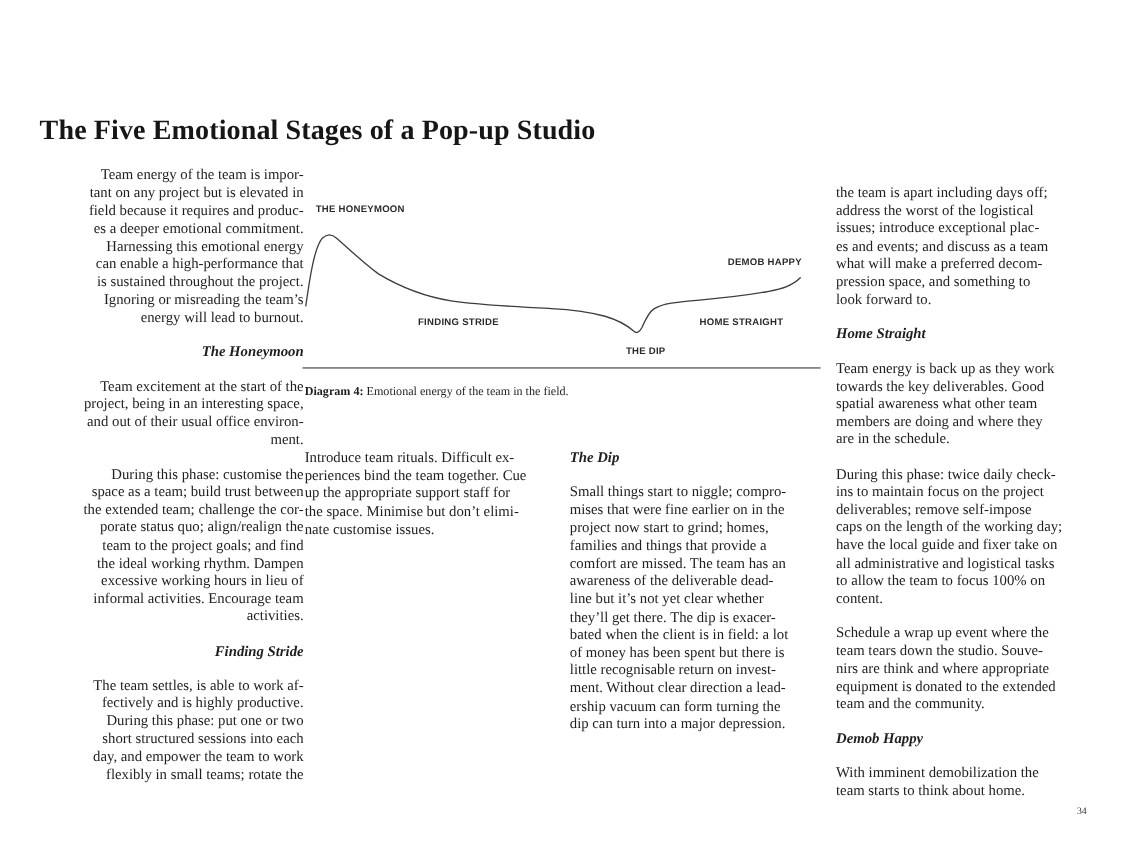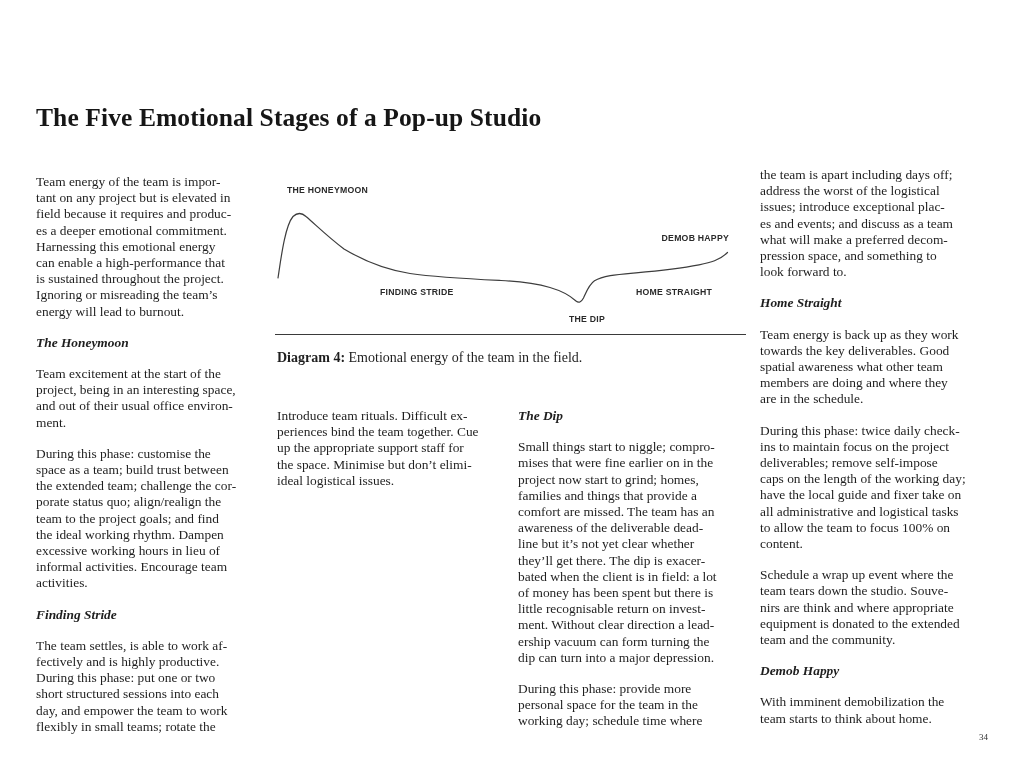--- a/index.html
+++ b/index.html
@@ -21,21 +21,21 @@
   .col p{
     margin:0 0 15px 0;
     font-size:13.4px;line-height:16.2px;
     white-space:pre;color:#1e1e1e;
   }
   .col h3{
     margin:0 0 15px 0;
     font-size:13.4px;line-height:16.2px;
     font-weight:700;font-style:italic;color:#1e1e1e;
   }
-  .col1{left:36px;top:174px;}
+  .col1{left:36px;top:151px;text-align:right;}
   .col2{left:277px;top:408px;}
   .col3{left:518px;top:408px;}
   .col4{left:760px;top:167px;}
   .figure{position:absolute;left:270px;top:160px;width:477px;height:235px;margin:0;}
   .figure svg{position:absolute;left:0;top:0;}
   .chart-label{
     position:absolute;
     font-family:"Liberation Sans", sans-serif;
     font-size:8.7px;font-weight:700;letter-spacing:.25px;
     color:#2a2a2a;white-space:pre;
@@ -44,21 +44,21 @@
   .lbl-finding-stride{left:110px;top:127px;}
   .lbl-the-dip{left:299px;top:154px;}
   .lbl-home-straight{left:366px;top:127px;}
   .lbl-demob-happy{right:18px;top:73px;}
   .figure-rule{
     position:absolute;left:5px;top:174px;width:471px;height:1px;
     background:#3a3a3a;
   }
   .figure-caption{
     position:absolute;left:7px;top:190px;
-    font-size:14px;color:#1e1e1e;white-space:pre;
+    font-size:11px;color:#1e1e1e;white-space:pre;
   }
   .figure-caption b{font-weight:700;}
   .page-number{
     position:absolute;left:938px;top:732px;width:50px;
     text-align:right;font-size:9px;color:#333;
   }
 </style>
 </head>
 <body>
 
@@ -110,42 +110,39 @@
     <span class="chart-label lbl-demob-happy">DEMOB HAPPY</span>
     <div class="figure-rule"></div>
     <figcaption class="figure-caption"><b>Diagram 4:</b><span> Emotional energy of the team in the field.</span></figcaption>
   </figure>
 
   <section class="col col2">
     <p>Introduce team rituals. Difficult ex-
 periences bind the team together. Cue
 up the appropriate support staff for
 the space. Minimise but don’t elimi-
-ideal logistical issues.</p>
+nate customise issues.</p>
   </section>
 
   <section class="col col3">
     <h3>The Dip</h3>
     <p>Small things start to niggle; compro-
 mises that were fine earlier on in the
 project now start to grind; homes,
 families and things that provide a
 comfort are missed. The team has an
 awareness of the deliverable dead-
 line but it’s not yet clear whether
 they’ll get there. The dip is exacer-
 bated when the client is in field: a lot
 of money has been spent but there is
 little recognisable return on invest-
 ment. Without clear direction a lead-
 ership vacuum can form turning the
 dip can turn into a major depression.</p>
-    <p>During this phase: provide more
-personal space for the team in the
-working day; schedule time where</p>
   </section>
 
   <section class="col col4">
     <p>the team is apart including days off;
 address the worst of the logistical
 issues; introduce exceptional plac-
 es and events; and discuss as a team
 what will make a preferred decom-
 pression space, and something to
 look forward to.</p>

